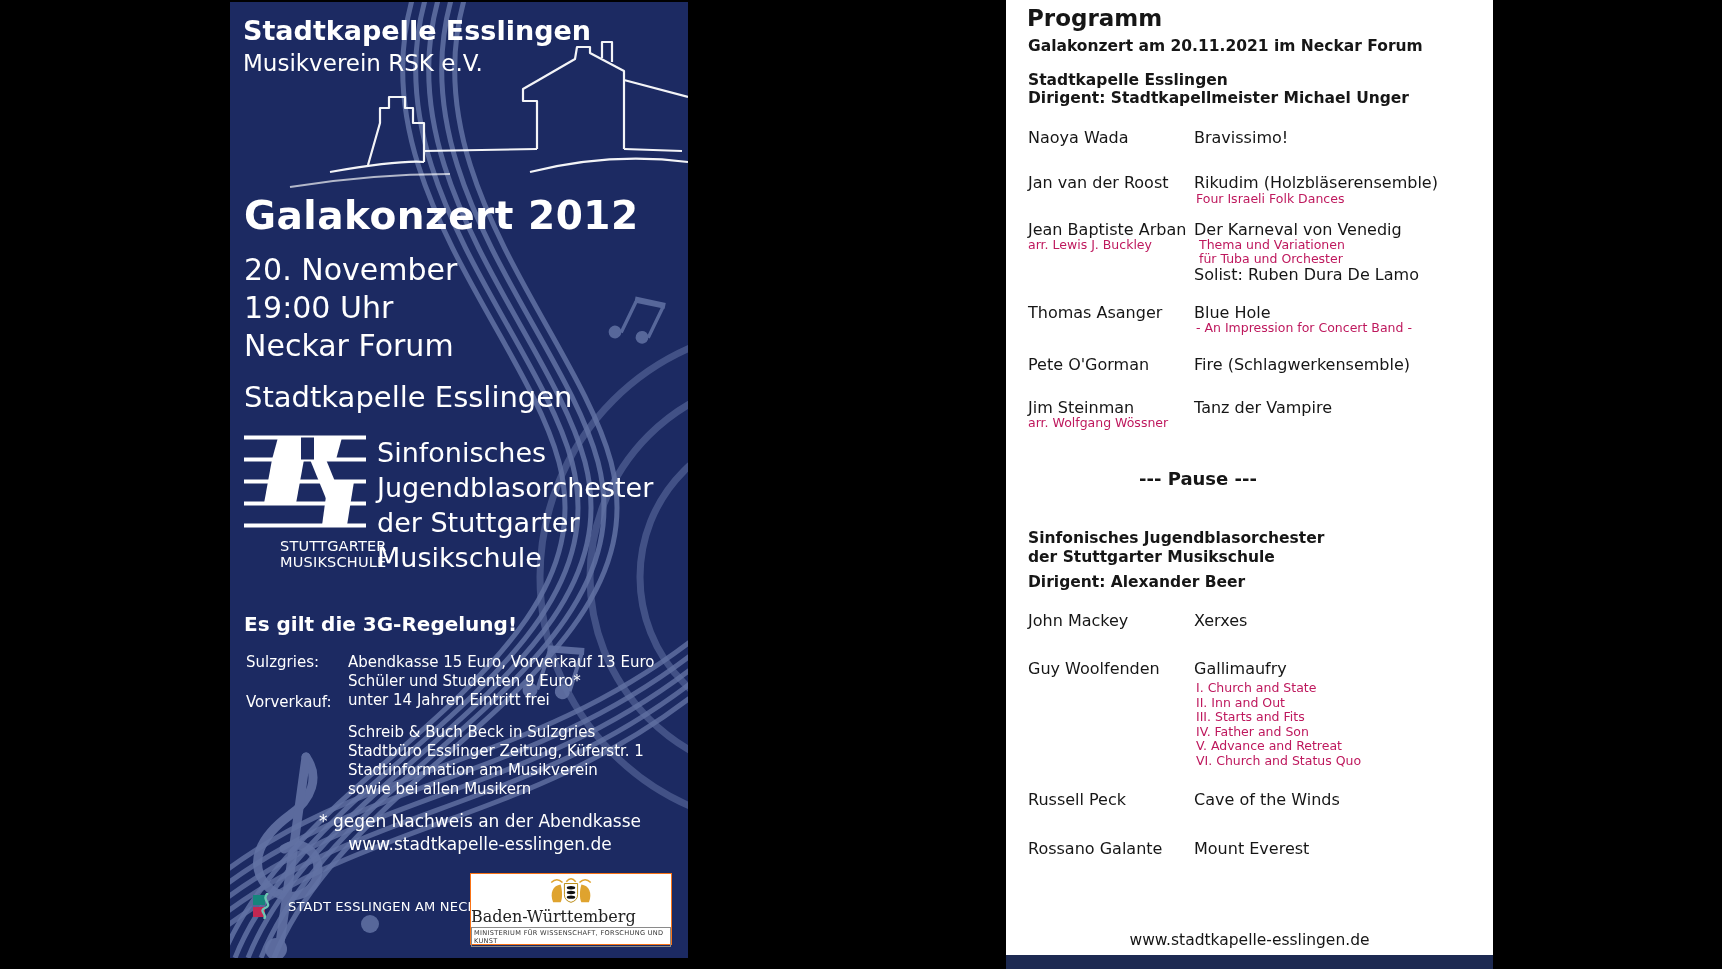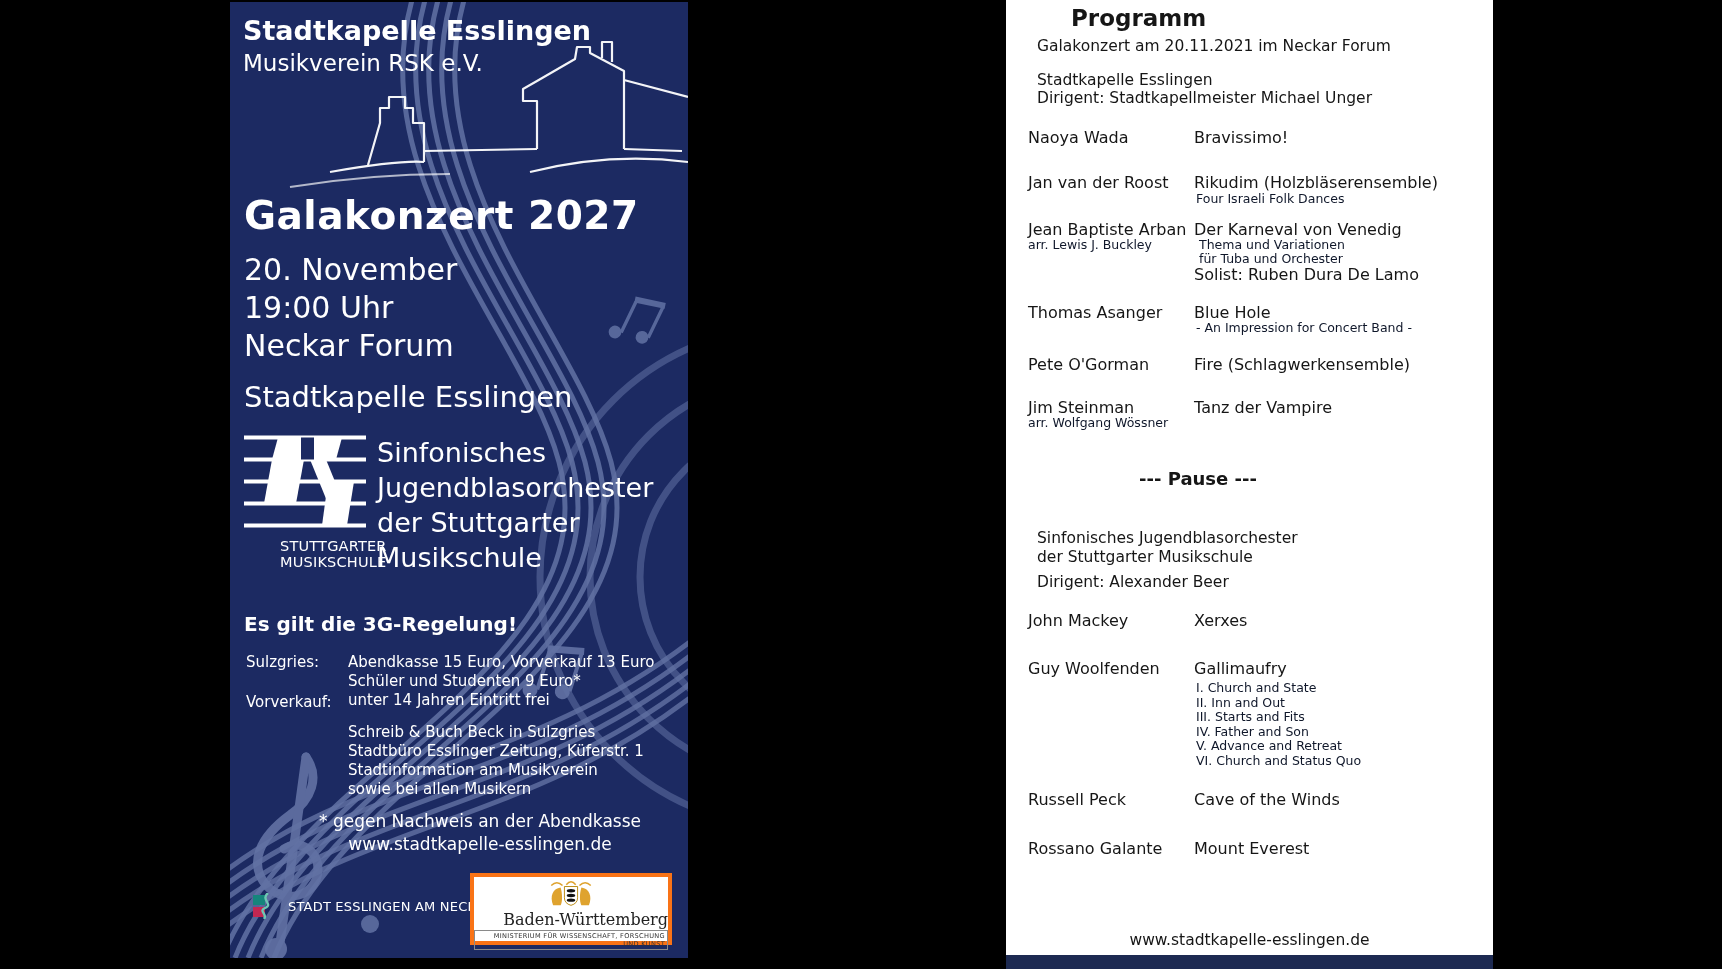--- a/index.html
+++ b/index.html
@@ -20,35 +20,35 @@
   .mslogo{position:absolute;left:14px;top:433px;width:122px;height:93px;}
   .mstext{left:14px;top:537px;font-size:14.5px;line-height:15.5px;letter-spacing:.2px;margin-left:36px;}
   .orch{left:147px;font-size:27px;}
   .rule{left:14px;top:611px;font-size:20px;font-weight:bold;}
   .lbl{left:16px;font-size:15px;}
   .val{left:118px;font-size:15px;}
   .foot{left:60px;width:380px;font-size:17px;}
   .citylogo{position:absolute;left:20px;top:891px;width:30px;height:26px;}
   .citytext{left:58px;top:898px;font-size:13px;letter-spacing:.2px;}
   .bwbox{position:absolute;left:240px;top:871px;width:202px;height:72px;background:#fff;
-         color:#111;text-align:right;border:4px solid #f97316;box-sizing:border-box;}
+         color:#111;text-align:left;border:1px solid #f97316;box-sizing:border-box;}
   .bwbox svg{display:block;margin:2px auto 0 auto;}
   .bwtitle{font-family:"DejaVu Serif","Liberation Serif",serif;font-size:16px;line-height:17px;color:#222;}
   .bwsub{display:inline-block;font-size:6.6px;letter-spacing:.3px;color:#333;border:1px solid #8a8a8a;
          padding:1px 2px;margin-top:2px;}
   
   .page{position:absolute;left:1006px;top:0;width:487px;height:969px;background:#fff;
         color:var(--text_dark,#161616);overflow:hidden;}
   .pg{position:absolute;white-space:nowrap;line-height:1.15;color:var(--text_dark,#161616);}
-  .ti{left:21px;top:5px;font-size:23px;font-weight:bold;margin-left:44px;}
-  .h{font-size:15.5px;font-weight:normal;margin-left:9px;}
+  .ti{left:21px;top:5px;font-size:23px;font-weight:bold;}
+  .h{font-size:15.5px;font-weight:bold;}
   .e{font-size:16px;}
   .c{left:22px;}
   .p{left:188px;}
-  .s{font-size:12.5px;color:#0f172a;}
+  .s{font-size:12.5px;color:#be185d;}
   .pause{left:22px;top:469px;width:340px;text-align:center;font-size:18px;font-weight:bold;}
   .pgsite{left:0;top:932px;width:487px;text-align:center;font-size:15.5px;}
   .pgbar{position:absolute;left:0;bottom:0;width:487px;height:14px;background:var(--page_bar_navy,#1d2a52);}
 </style>
 </head>
 <body>
 
 <div class="stage">
 
   <section class="poster">
@@ -102,21 +102,21 @@
         <path d="M372,56 L372,40 L382,40 L382,60"></path>
         <path d="M394,78 L458,95 M394,147 L452,149"></path>
         <path d="M100,170 Q170,158 194,160 M300,170 Q380,150 458,160"></path>
         <path d="M60,185 Q140,172 220,172" opacity="0.7"></path>
       </g>
     </svg>
 
     <div class="abs org-title">Stadtkapelle Esslingen</div>
     <div class="abs org-sub">Musikverein RSK e.V.</div>
 
-    <div class="abs event-title">Galakonzert 2027</div>
+    <div class="abs event-title">Galakonzert 2012</div>
     <div class="abs dt" style="top:251px">20. November</div>
     <div class="abs dt" style="top:289px">19:00 Uhr</div>
     <div class="abs dt" style="top:327px">Neckar Forum</div>
 
     <div class="abs performer">Stadtkapelle Esslingen</div>
 
     <svg class="mslogo" viewBox="0 0 122 92">
       <g stroke="#fff" stroke-width="4">
         <path d="M0,2 H122 M0,24 H122 M0,46 H122 M0,68 H122 M0,90 H122"></path>
       </g>

